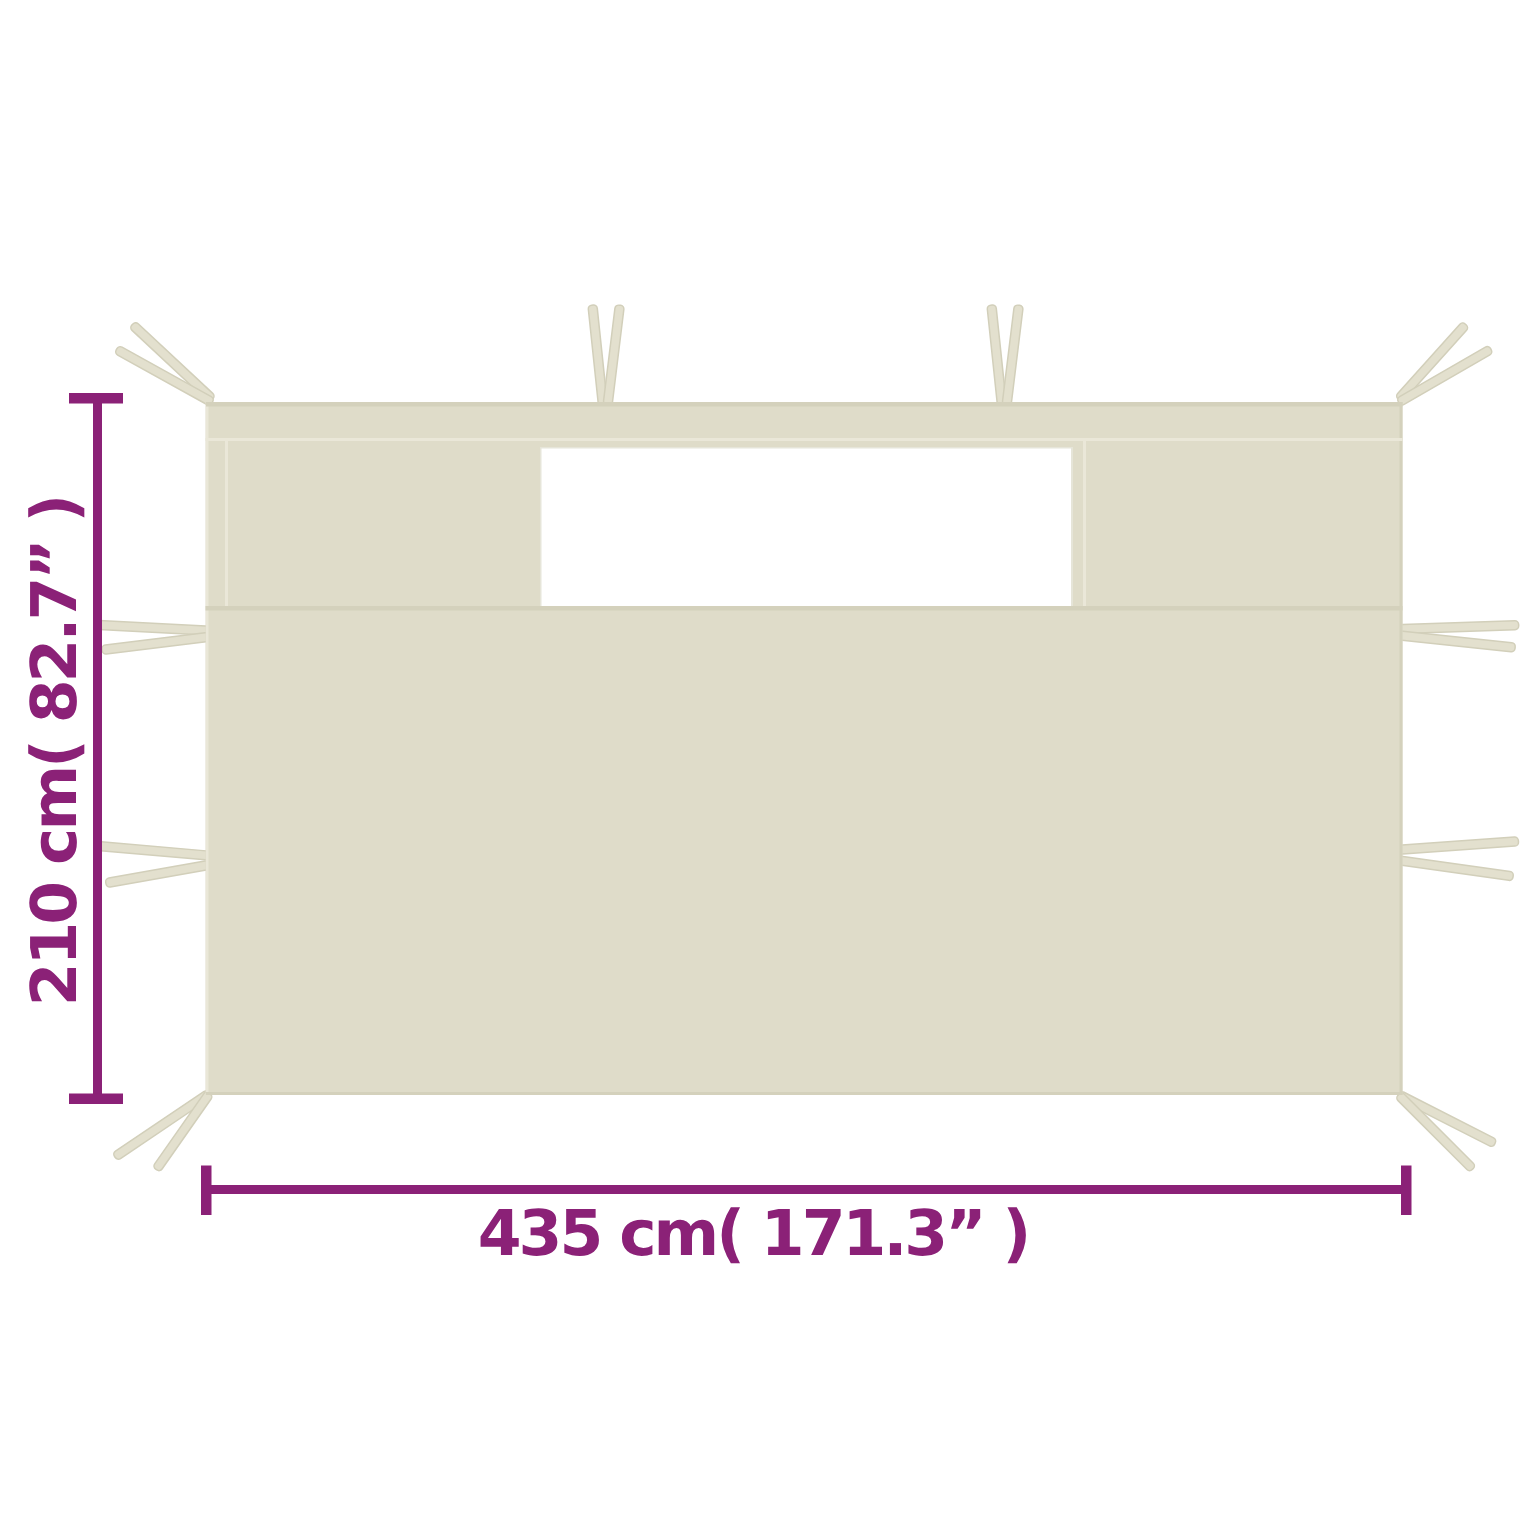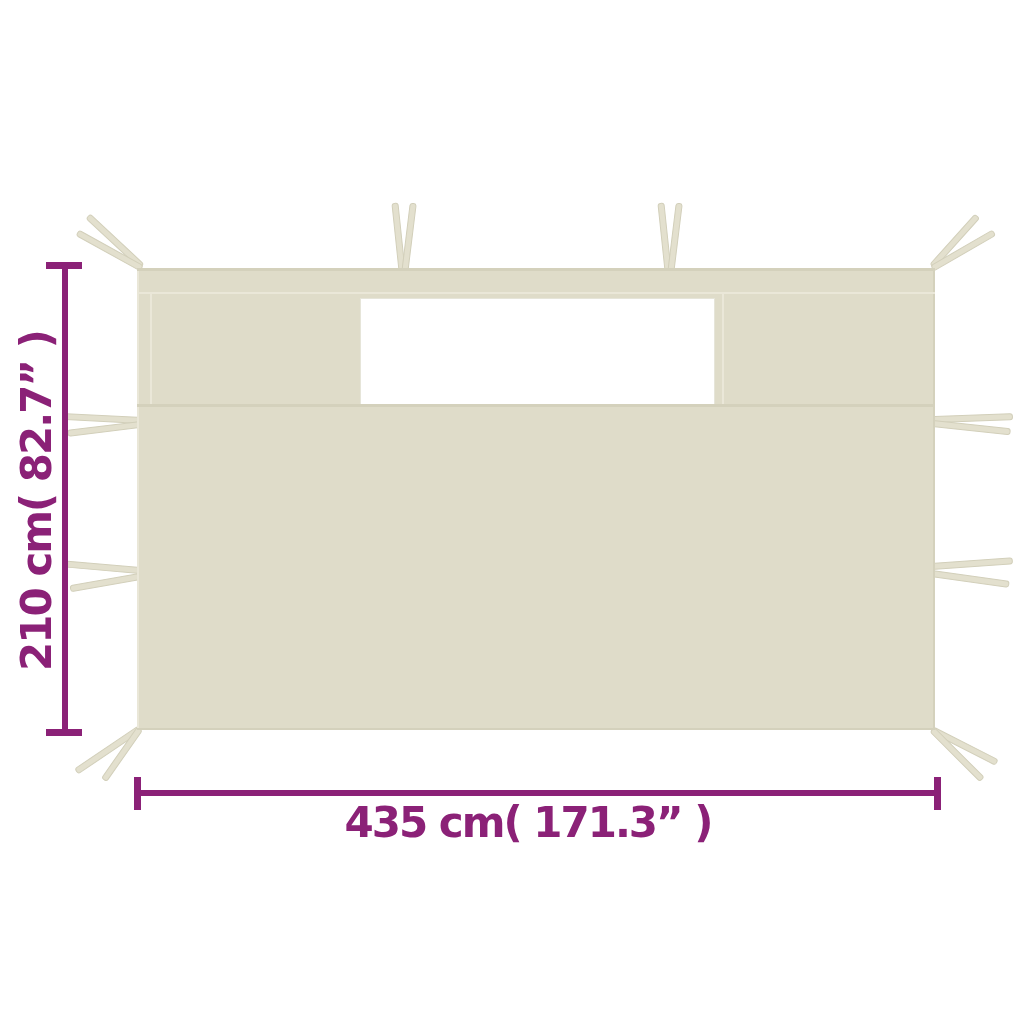--- a/index.html
+++ b/index.html
@@ -80,16 +80,16 @@
     <div class="dim" style="left:62px;top:265px;width:6px;height:468px;"></div>
     <div class="dim" style="left:46px;top:262px;width:36px;height:7px;"></div>
     <div class="dim" style="left:46px;top:729px;width:36px;height:7px;"></div>
     <div class="dim-label vertical" style="left:36px;top:501px;">210 cm( 82.7” )</div>
   </div>
 
   <div>
     <div class="dim" style="left:137px;top:790px;width:801px;height:6px;"></div>
     <div class="dim" style="left:134px;top:777px;width:7px;height:33px;"></div>
     <div class="dim" style="left:934px;top:777px;width:7px;height:33px;"></div>
-    <div class="dim-label" style="left:528px;top:822px;">435 cm( 171.3” )</div>
+    <div class="dim-label" style="left:502px;top:822px;">435 cm( 171.3” )</div>
   </div>
 
 </div>
 
 </body></html>

